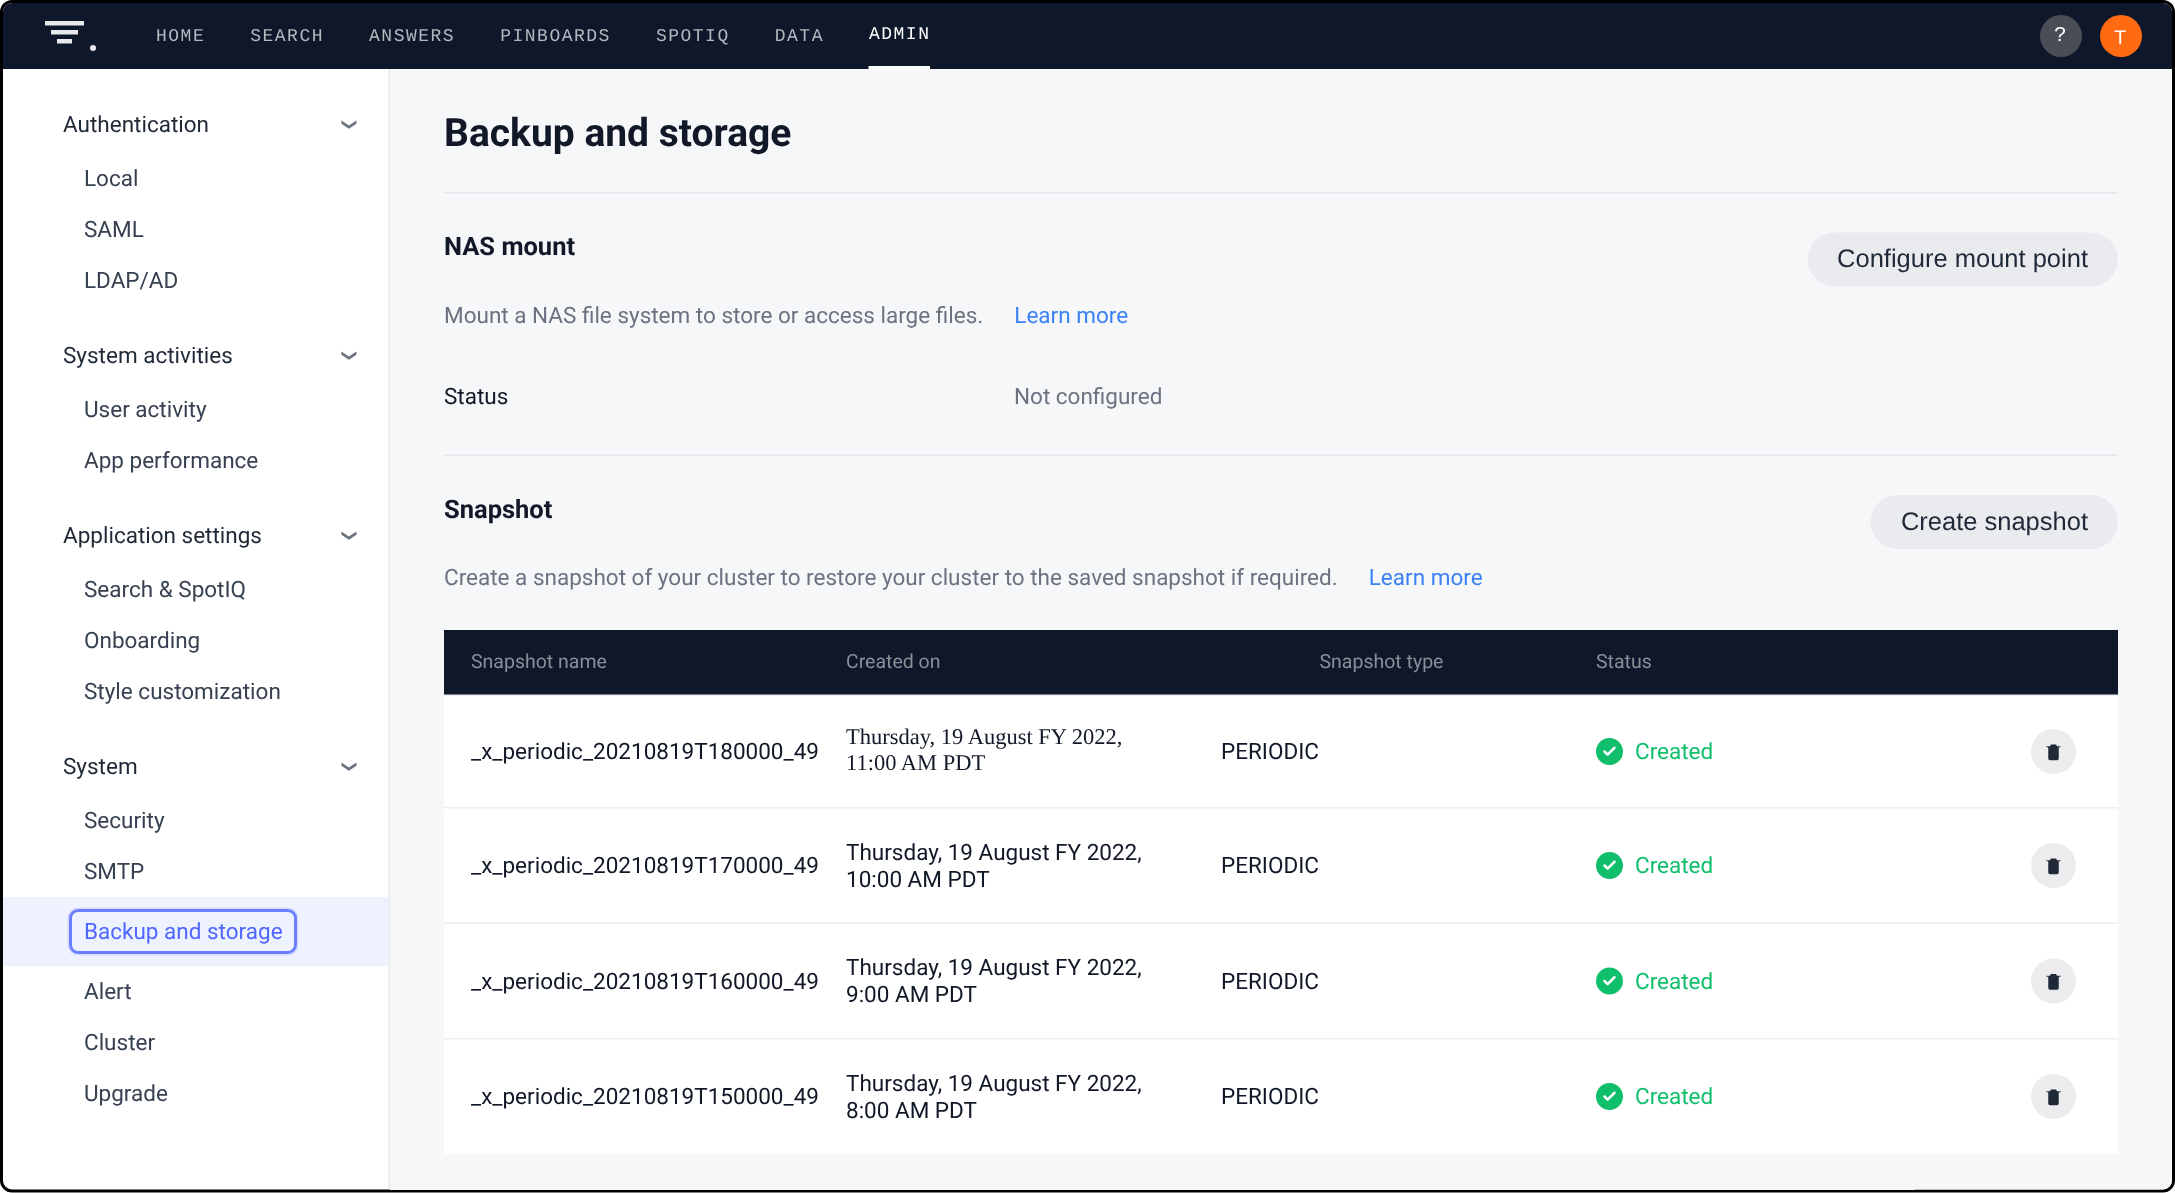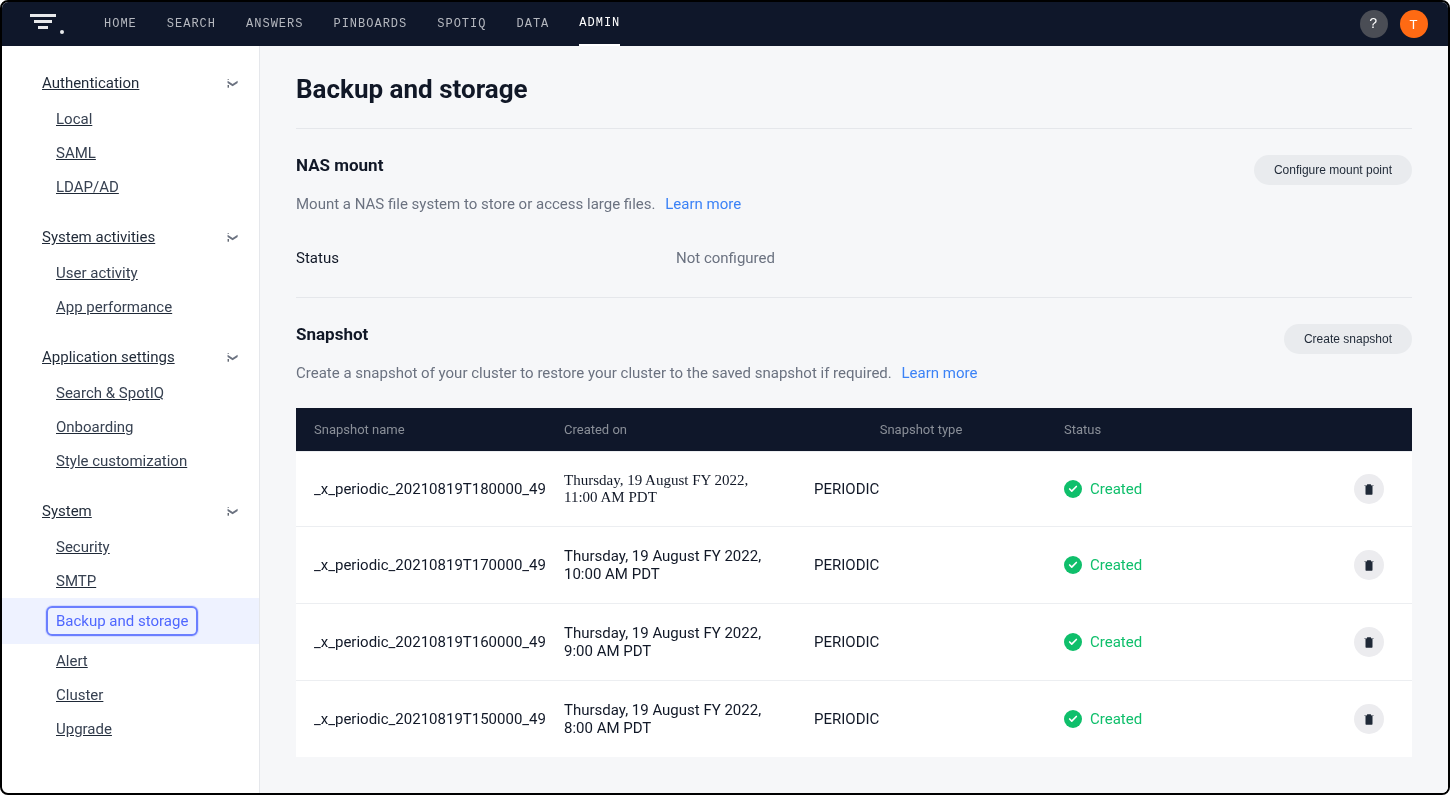--- a/index.html
+++ b/index.html
@@ -66,21 +66,21 @@
   .avatar {
     width:28px; height:28px; border-radius:50%; background:#ff6a13;
     color:#fff; display:flex; align-items:center; justify-content:center;
     font-family:-apple-system,sans-serif; font-size:13px; font-weight:500; cursor:pointer;
   }
 
   
   .body-wrap { display:flex; height:calc(100% - 44px); }
   .sidebar {
     width:258px; flex-shrink:0; border-right:1px solid #e5e7eb;
-    padding-top:18px; overflow-y:auto;text-decoration:underline;
+    padding-top:18px; overflow-y:auto;
   }
   .sb-section { margin-bottom:14px; }
   .sb-header {
     display:flex; align-items:center; justify-content:space-between;
     padding:10px 22px 10px 40px; font-size:15px; color:#1f2937; cursor:pointer;
   }
   .sb-header .chev { font-size:10px; color:#6b7280; transform:rotate(90deg); }
   .sb-item {
     padding:8px 22px 8px 54px; font-size:15px; color:#374151; cursor:pointer;
   }
@@ -102,24 +102,24 @@
     flex:1; background:#f6f7f9; padding:28px 36px 0 36px; overflow-y:auto;
   }
   .page-title { font-size:26px; font-weight:700; color:#111827; margin-bottom:24px; }
   .hr { border:0; border-top:1px solid #e5e7eb; margin:0 0 26px 0; }
 
   .section { margin-bottom:30px; }
   .section-head { display:flex; align-items:flex-start; justify-content:space-between; margin-bottom:10px; }
   .section-title { font-size:17px; font-weight:700; color:#111827; }
   .pill-btn {
     background:#e9ebee; border:none; border-radius:18px;
-    padding:8px 20px; font-size:12px; color:#1f2937; cursor:pointer;
+    padding:8px 20px; font-size:17px; color:#1f2937; cursor:pointer;
   }
   .section-desc { font-size:15px; color:#6b7280; }
-  .section-desc a { color:#3b82f6; text-decoration:none; margin-left:6px; }
+  .section-desc a { color:#3b82f6; text-decoration:none; margin-left:17px; }
 
   .kv-row { display:flex; margin-top:36px; margin-bottom:26px; }
   .kv-label { width:380px; font-size:15px; color:#111827; }
   .kv-value { font-size:15px; color:#6b7280; }
 
   
   .table { width:100%; border-collapse:collapse; background:#fff; }
   .table thead th {
     text-align:left; font-size:13px; font-weight:400; color:#8a8f98;
     padding:14px 18px; background:#0f172a;

